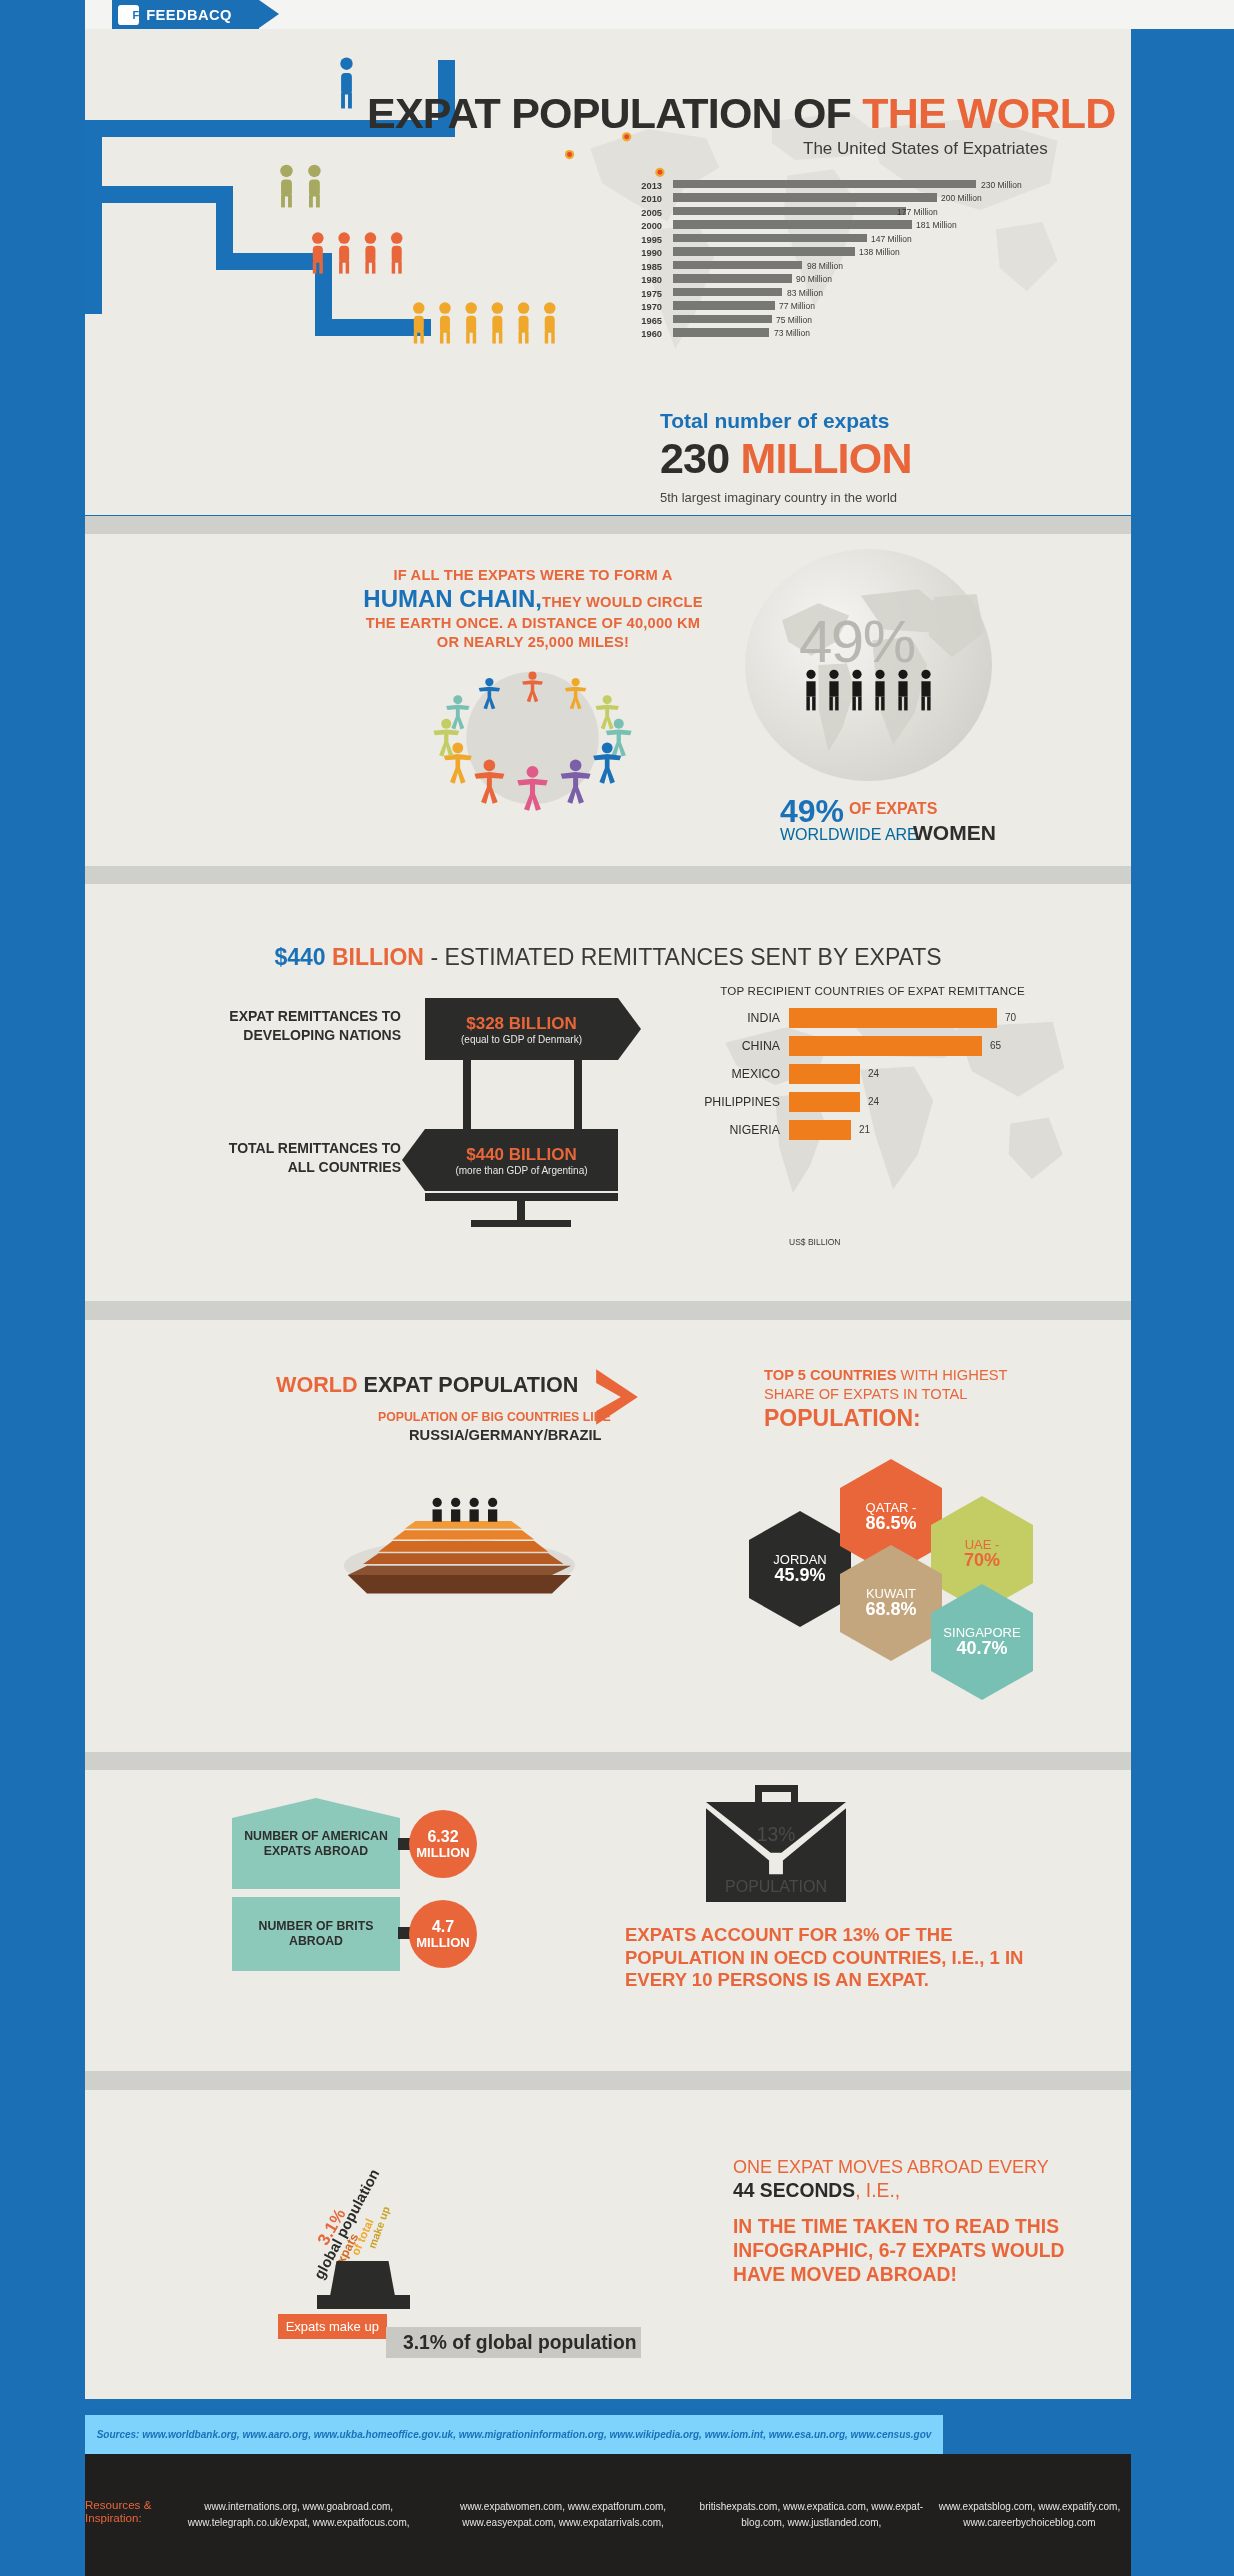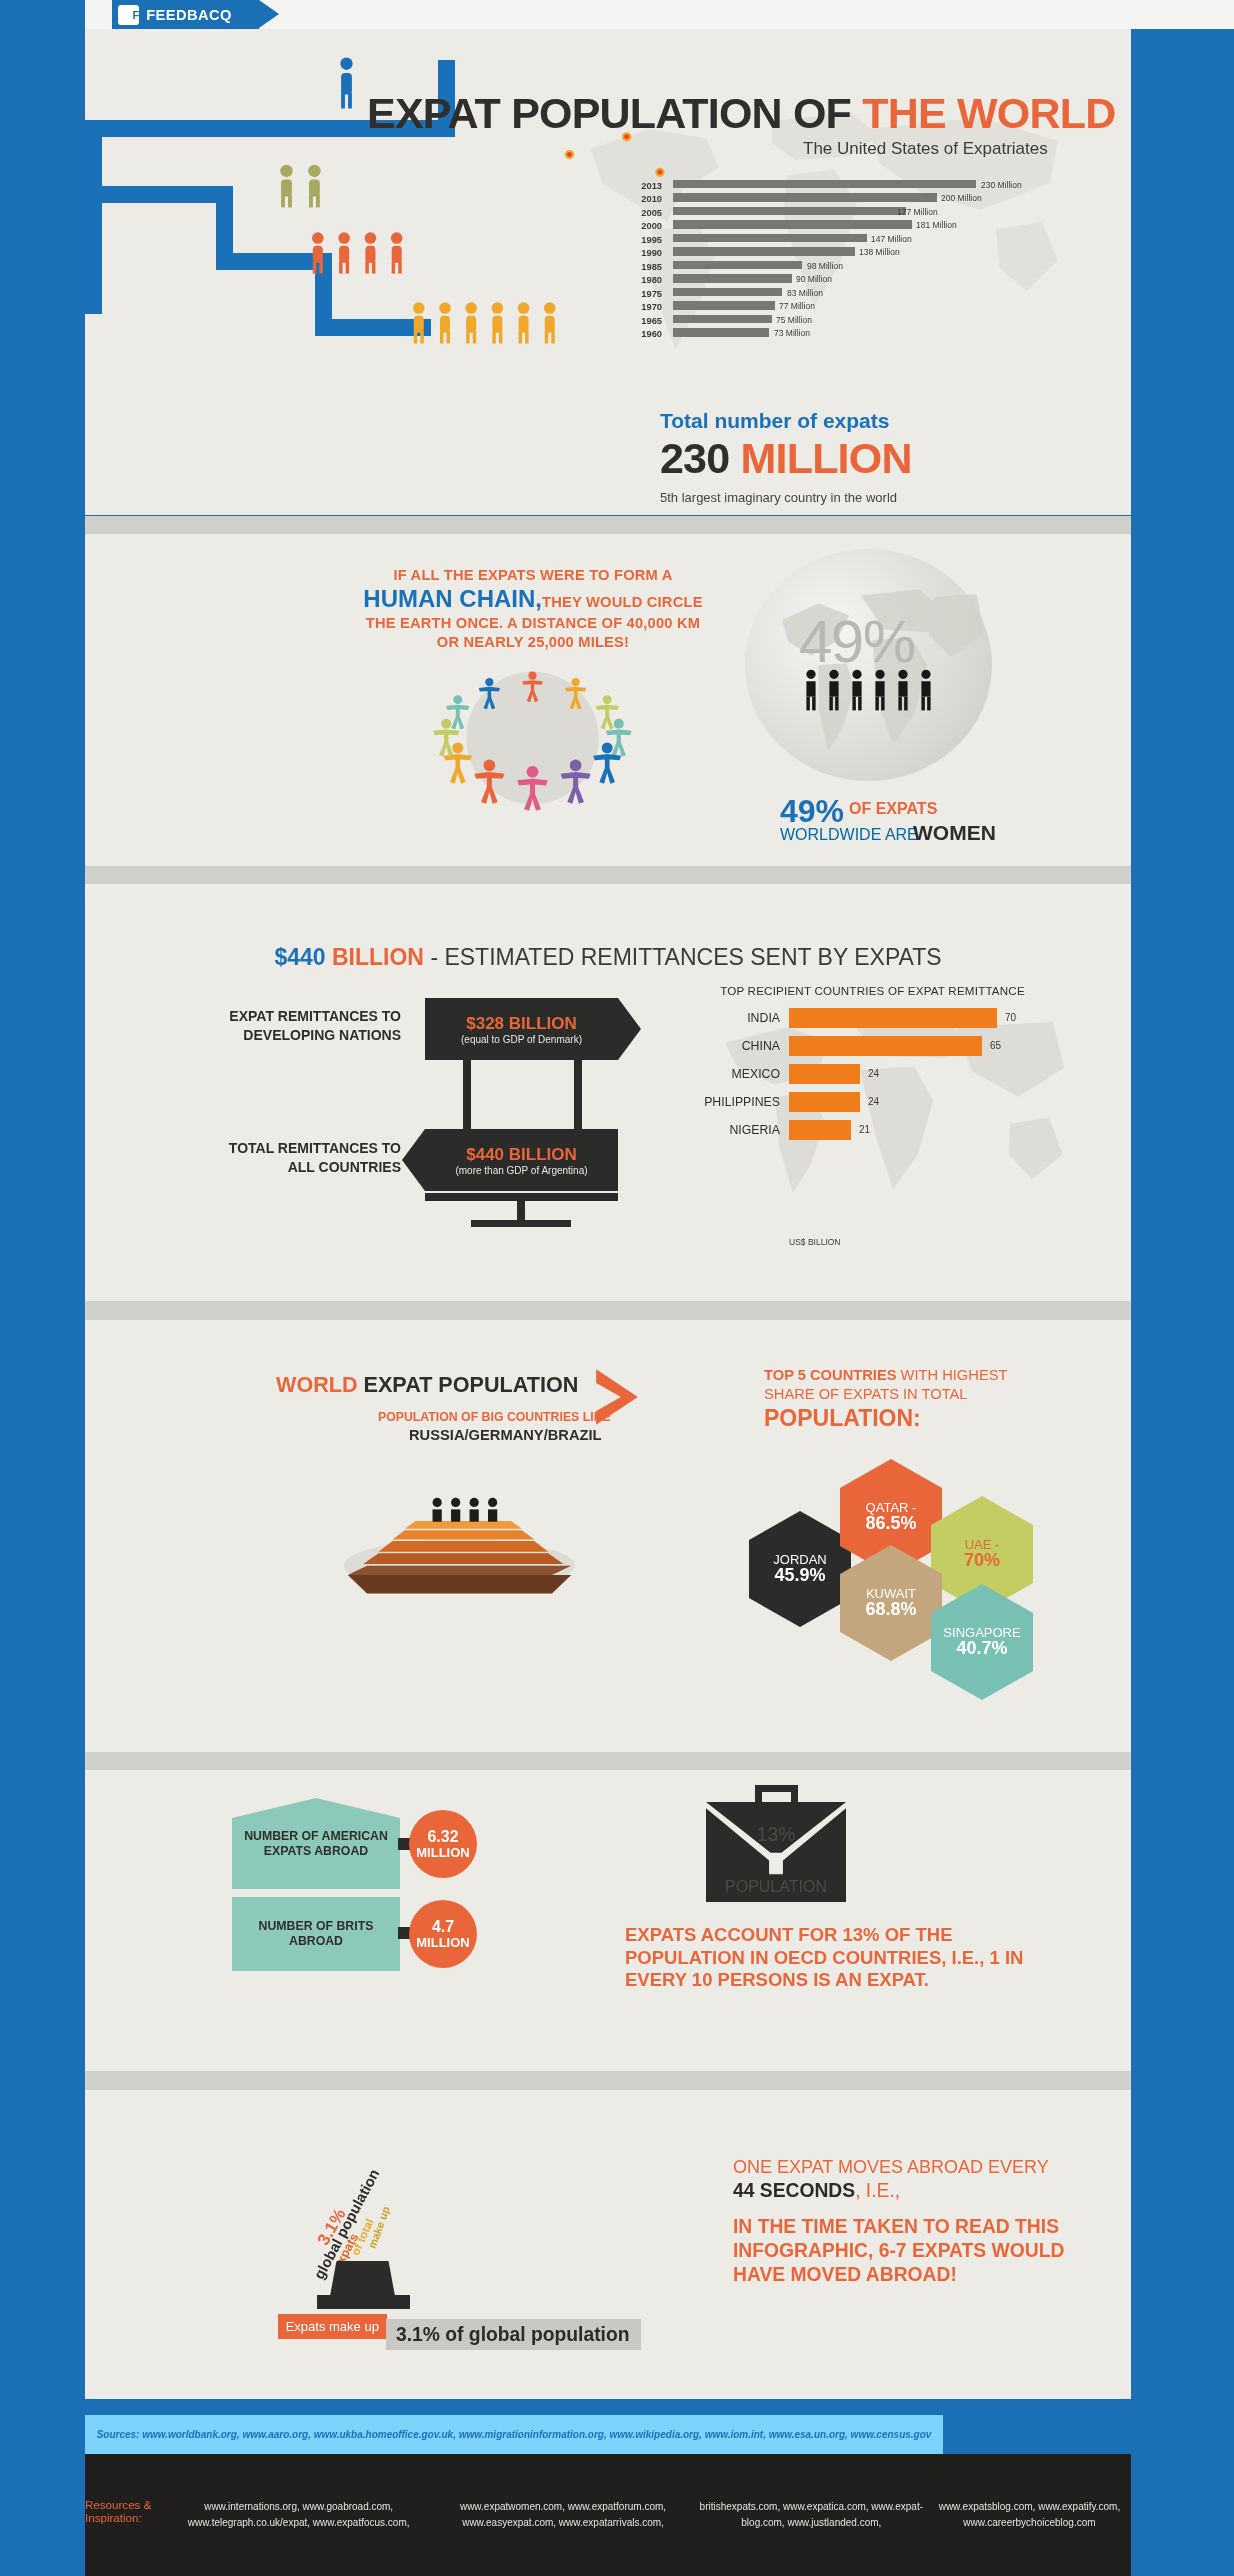--- a/index.html
+++ b/index.html
@@ -125,22 +125,22 @@
 
   
   #sec6 { top:2090px; height:309px; }
   .torchbase { position:absolute; left:232px; top:205px; width:93px; height:14px; background:#2b2b29;}
   .torchcup  { position:absolute; left:245px; top:171px; width:65px; height:35px; background:#2b2b29;
                clip-path:polygon(10% 0%,90% 0%,100% 100%,0% 100%); }
   .flame { position:absolute; left:232px; top:46px; width:139px; height:131px; }
   .flame span{ position:absolute; transform-origin:left bottom; white-space:nowrap; font-weight:bold;}
   .expatbadge{ position:absolute; left:193px; top:224px; height:25px; background:#e8663a; color:#fff;
                font-size:13px; display:flex;align-items:center;padding:0 7.7px;}
-  .graybar { position:absolute; left:301px; top:229px; width:255px; height:31px; background:#c9c8c3;
-             display:flex; align-items:center; padding-left:10px; font-size:19.3px; font-weight:bold; color:#2b2b29;}
+  .graybar { position:absolute; left:301px; top:237px; width:255px; height:31px; background:#c9c8c3;
+             display:flex; align-items:center; padding-left:17px; font-size:19.3px; font-weight:bold; color:#2b2b29;}
   .s6text { position:absolute; left:648px; top:66px; width:363px; line-height:1.25;}
   .s6text .r1{font-size:18px;color:#e8663a;}
   .s6text .r2{font-size:19.3px;color:#2b2b29;font-weight:bold;}
   .s6text .r2 .o{color:#e8663a;font-weight:normal;}
   .s6text .r3{font-size:19.3px;color:#e8663a;font-weight:bold;margin-top:12.3px;}
 
   
   .sources { position:absolute; left:85px; top:2415px; width:858px; height:39px; background:#7dd3fc;
              display:flex; align-items:center; justify-content:center; }
   .sources span { font-size:10px; color:#1b71b8; font-style:italic; font-weight:bold;}

